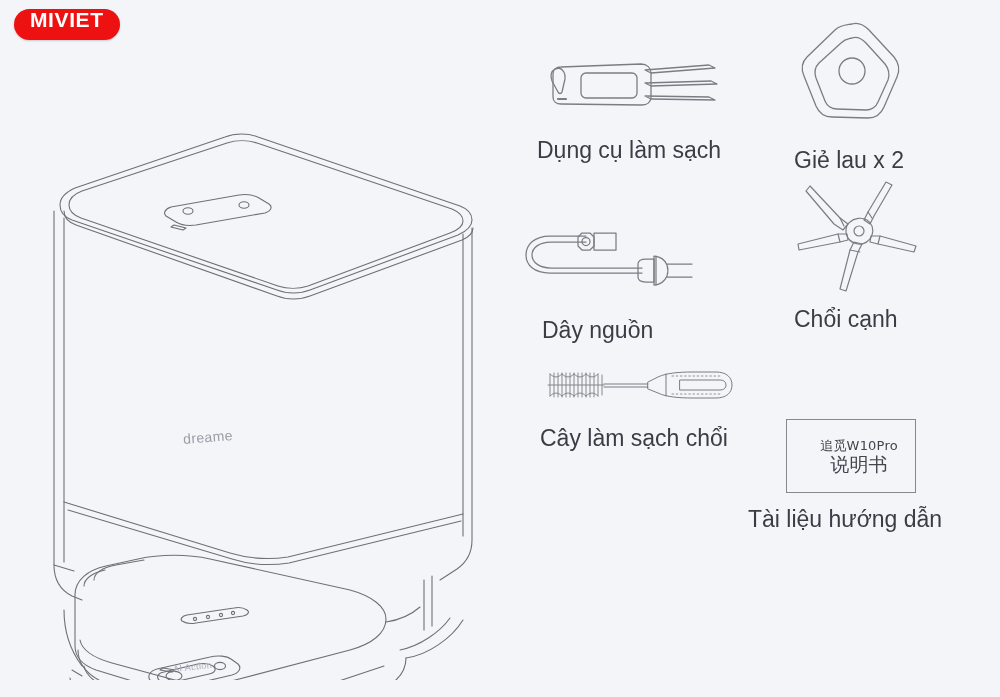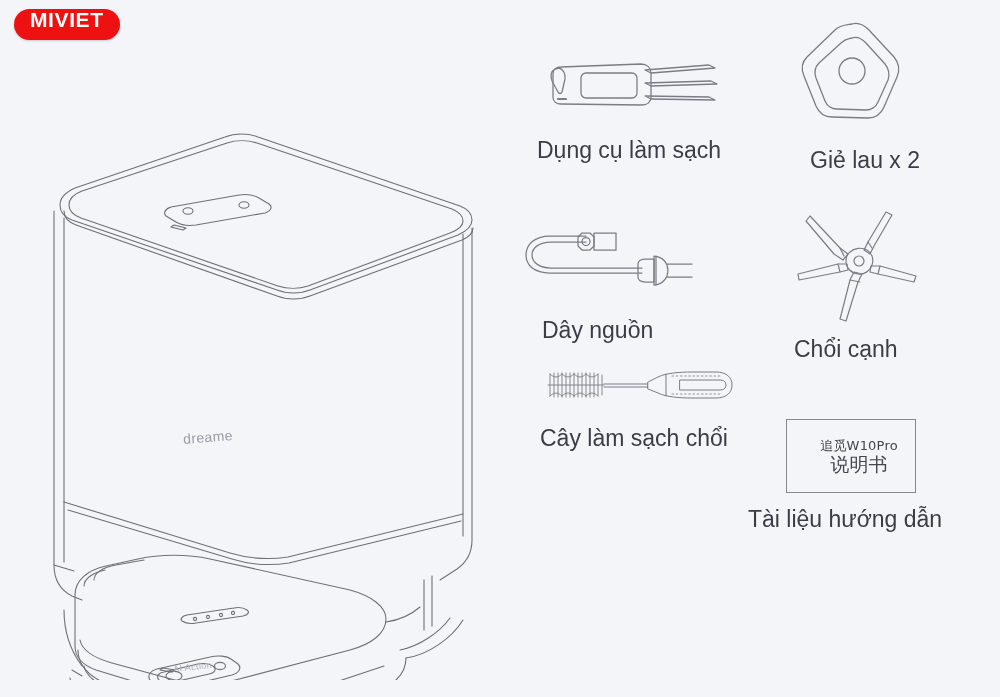--- a/index.html
+++ b/index.html
@@ -63,27 +63,27 @@
     font-weight:400;
     line-height:1.1;
     white-space:nowrap;
     font-family:"Liberation Sans", sans-serif;
   }
 
   
   #acc-cleaning-tool{left:537px;top:52px;}
   #acc-cleaning-tool .caption{margin-top:16px;}
 
-  #acc-mop-pad{left:790px;top:14px;text-align:right;}
+  #acc-mop-pad{left:790px;top:14px;}
   #acc-mop-pad .caption{margin-top:14px;margin-left:4px;}
 
   #acc-power-cord{left:520px;top:222px;}
   #acc-power-cord .caption{margin-top:16px;margin-left:22px;}
 
-  #acc-side-brush{left:790px;top:204px;}
+  #acc-side-brush{left:790px;top:174px;}
   #acc-side-brush .caption{margin-top:8px;margin-left:4px;}
 
   #acc-brush-cleaner{left:540px;top:366px;}
   #acc-brush-cleaner .caption{margin-top:20px;}
 
   #acc-manual{left:786px;top:419px;}
   #acc-manual .caption{margin-top:14px;margin-left:-38px;}
 
   
   .manual-box{

